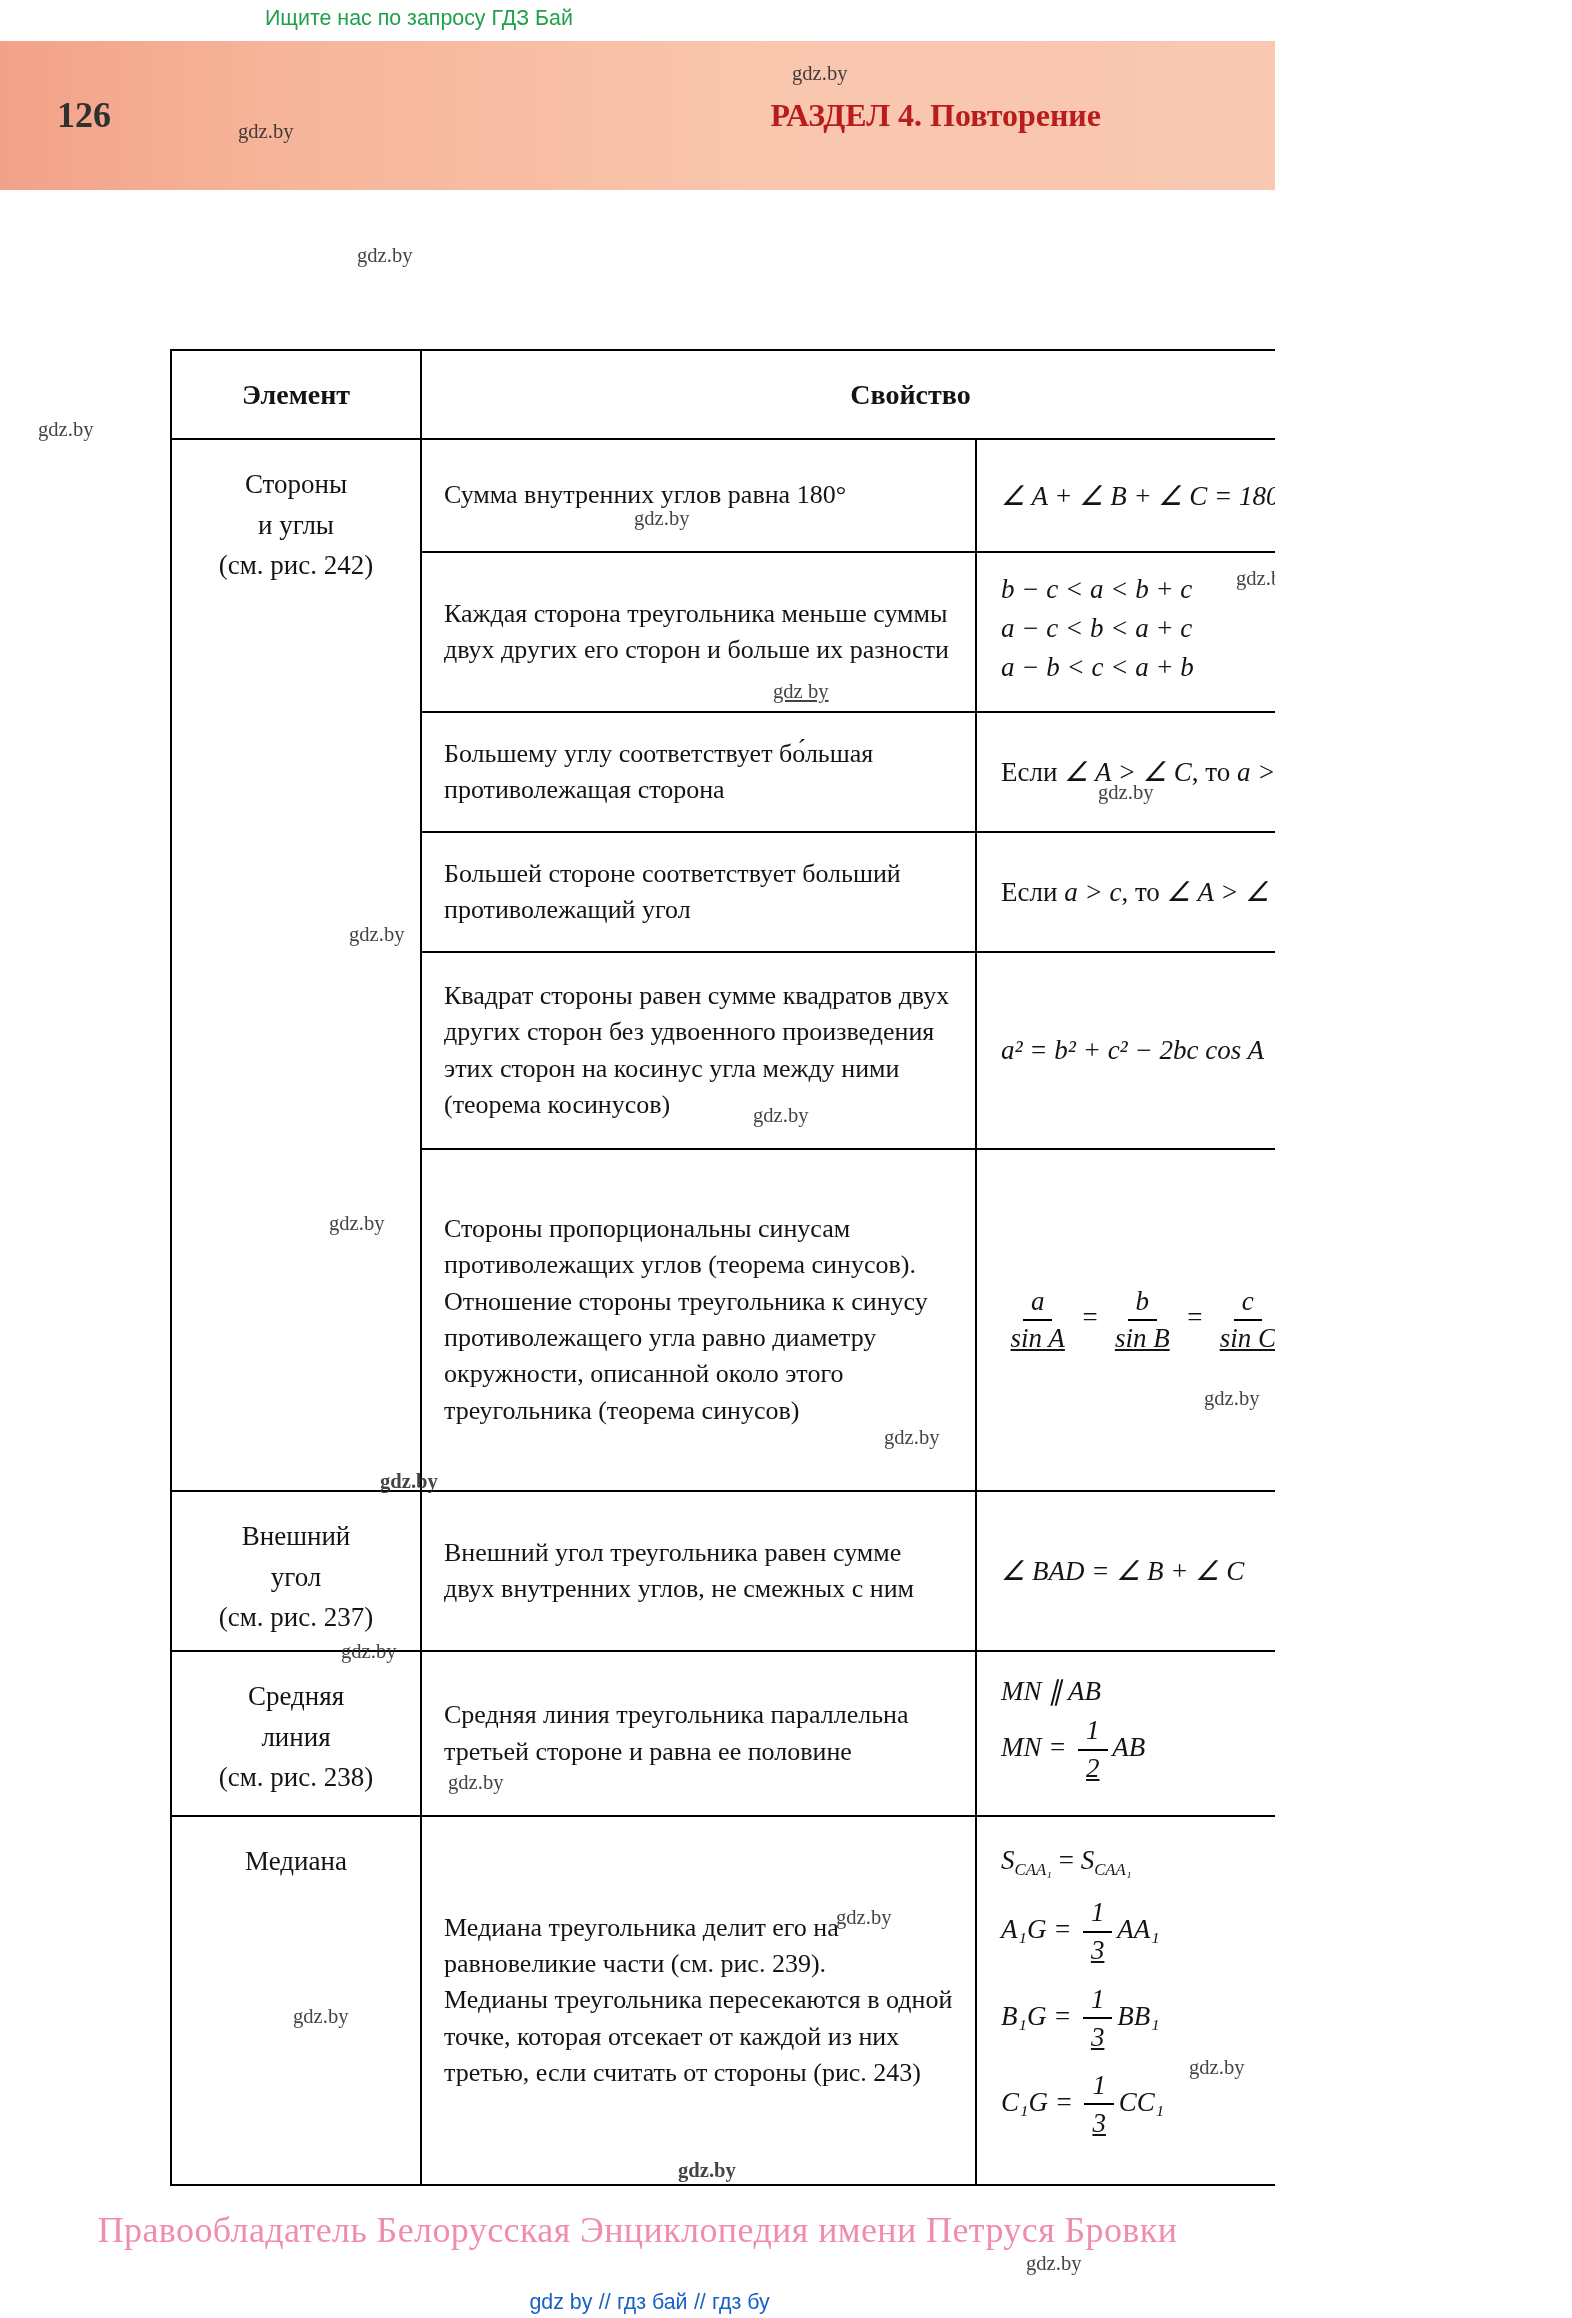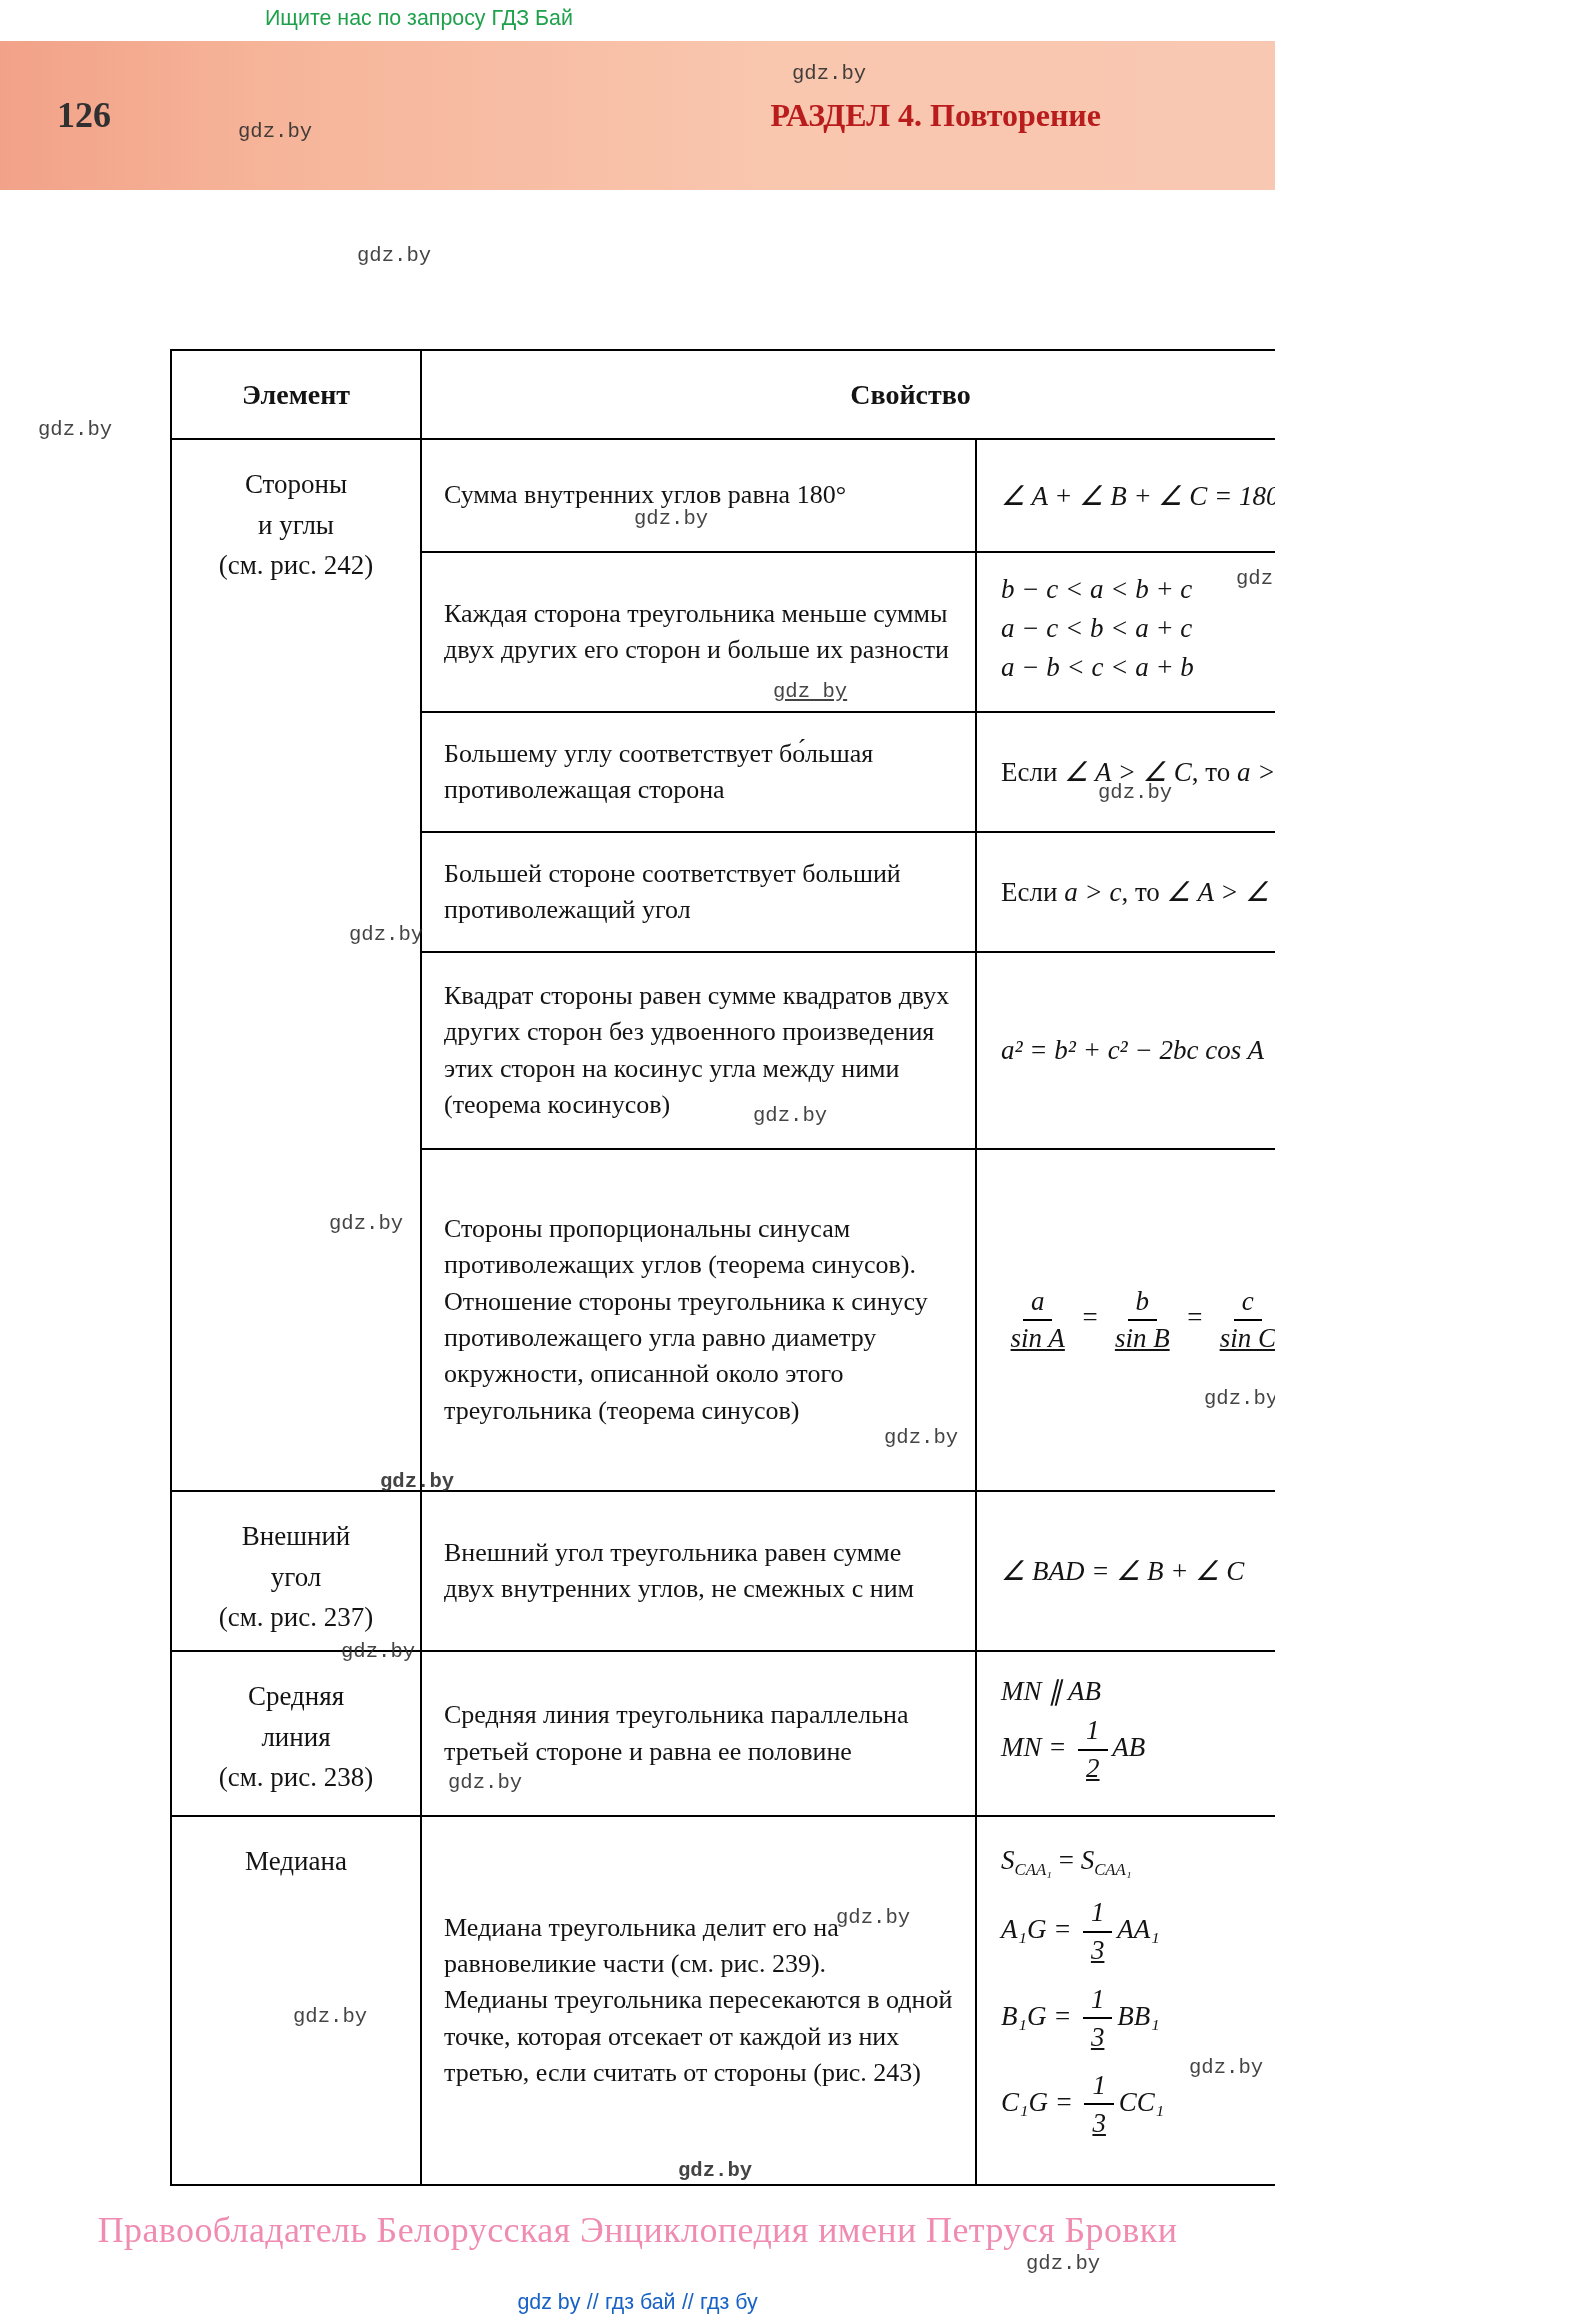--- a/index.html
+++ b/index.html
@@ -54,33 +54,33 @@
     display:inline-flex; flex-direction:column; align-items:center;
     vertical-align:middle; margin:0 4.8px; font-style:italic; line-height:1.15;
   }
   .frac .num { padding:0 8px 2.4px; border-bottom:2px solid #000; }
   .frac .den { padding:2.4px 4.8px 0;text-decoration:underline; }
   sub.msub { font-size:0.62em; font-style:italic; }
   .fml-median .fl { margin:17.4px 0; }
 
   .wm-layer { position:absolute; inset:0; pointer-events:none; }
   .wm {
-    position:absolute; font-family:Liberation Mono, monospace;
+    position:absolute; font-family:Liberation Serif, serif;
     font-size:20.6px; color:#2b2b2b; opacity:.88; white-space:nowrap;
   }
   .wm.b { font-weight:bold; }
   .wm.u { text-decoration:underline; }
 
   .footer-copy {
     position:absolute; top:2209px; left:0; width:100%; text-align:center;
     font-family:Liberation Serif, serif; font-size:36px; letter-spacing:0.4px;
     color:var(--copyright_pink, #f08cb1);
   }
   .footer-links {
-    position:absolute; top:2290px; left:0; width:100%; text-align:center;
+    position:absolute; top:2290px; left:12px; width:100%; text-align:center;
     font-family:"Liberation Sans", sans-serif; font-size:21.4px;
     color:var(--links_blue, #1761c7);
   }
   .footer-links .lnk { margin:0 6.3px; cursor:pointer; }
 </style>
 </head>
 <body>
 
 <div class="page">
 

